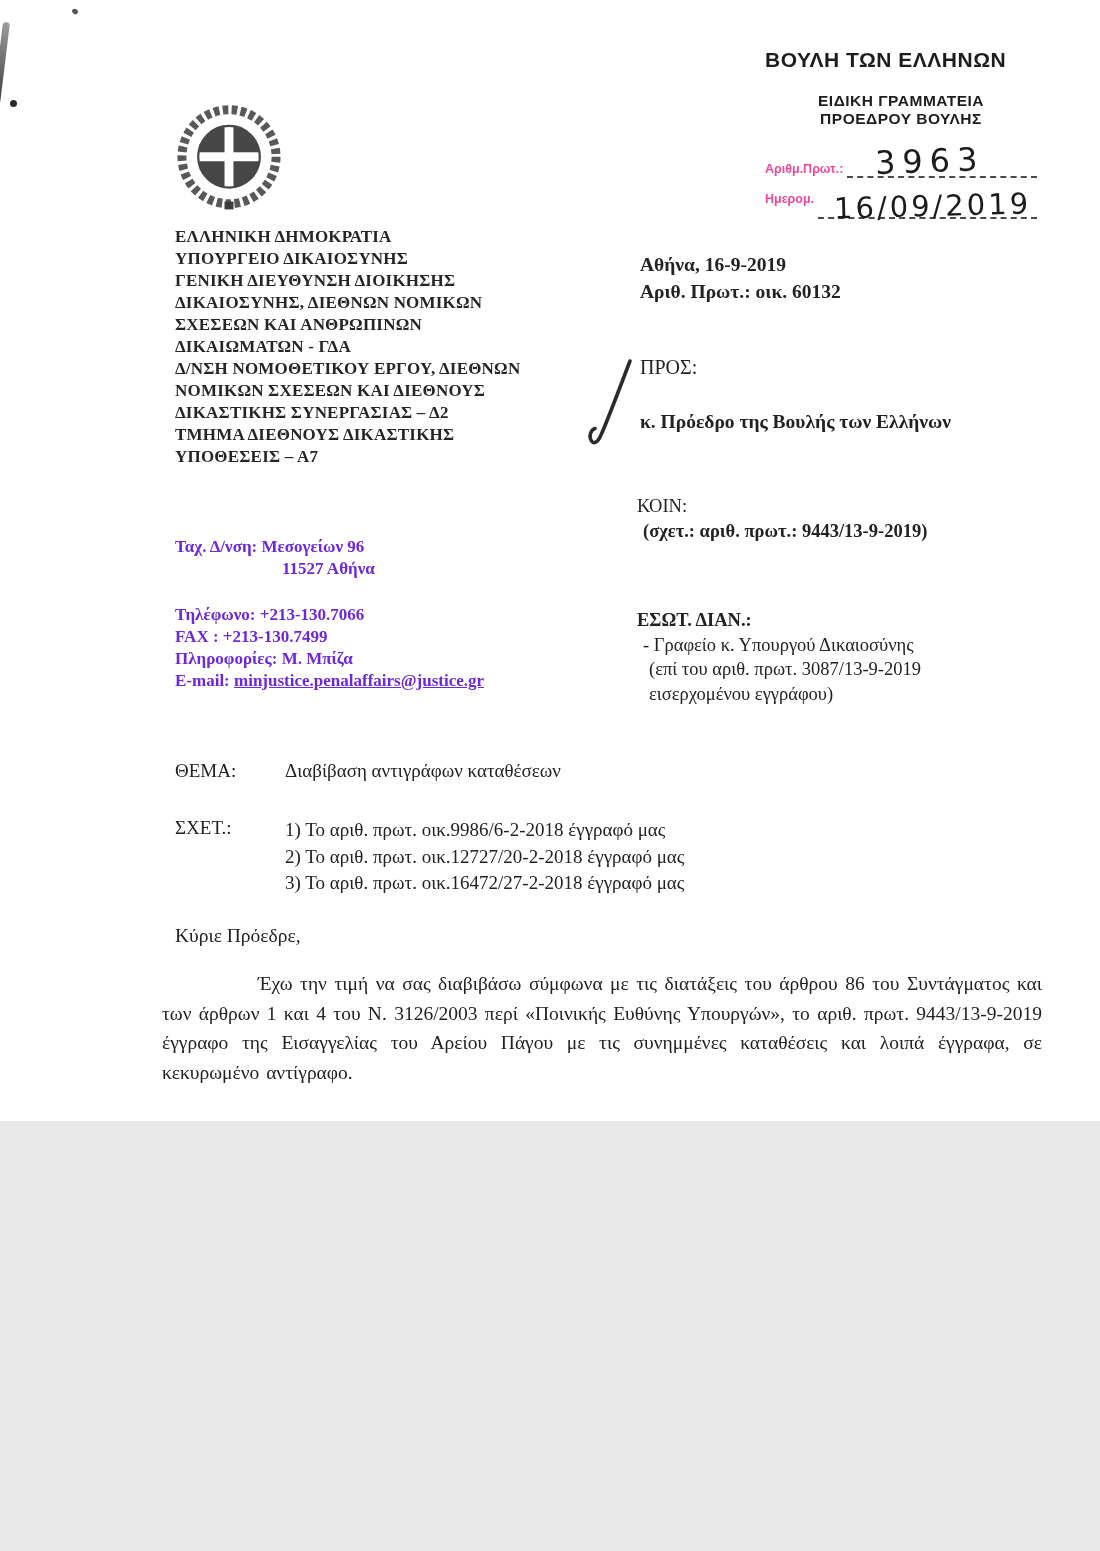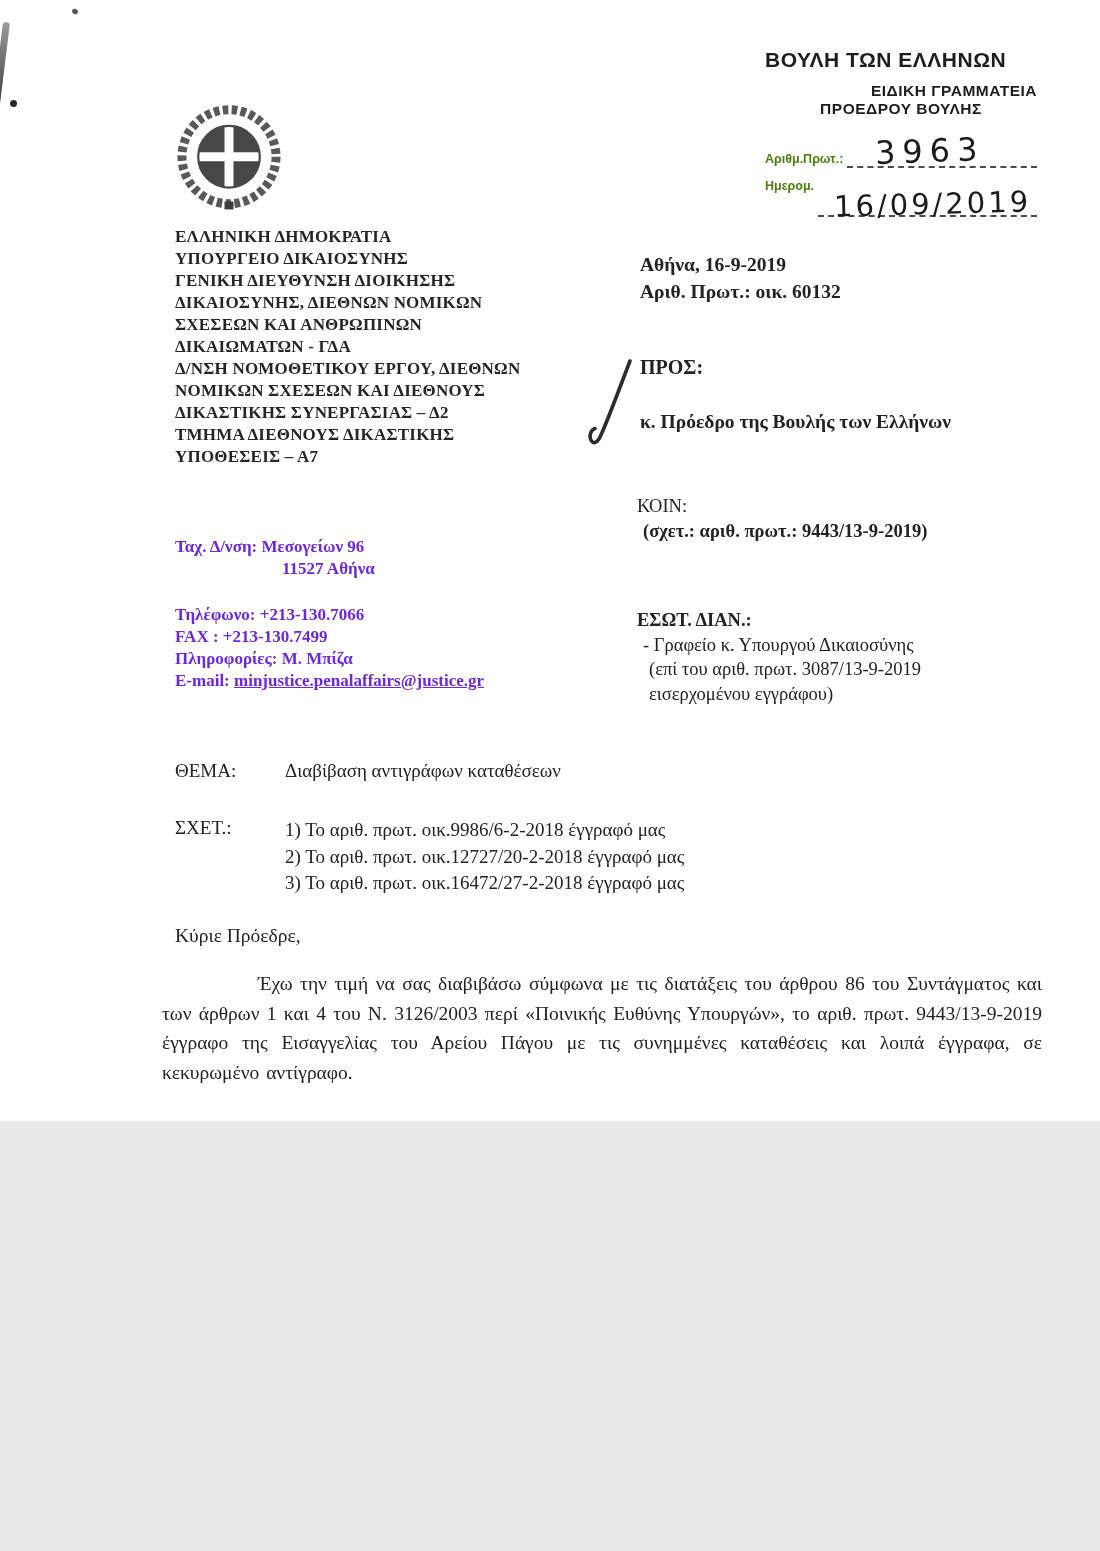--- a/index.html
+++ b/index.html
@@ -15,44 +15,44 @@
   .artifact-stroke{left:-2px; top:22px; width:7px; height:82px;
     background:linear-gradient(#8a8a8a,#1d1d1d); transform:rotate(7deg);
     border-radius:3px; opacity:.85;}
   .artifact-dot{left:10px; top:100px; width:7px; height:7px; background:#2a2a2a; border-radius:50%;}
   .artifact-speck{left:72px; top:9px; width:6px; height:5px; background:#555; border-radius:50%; transform:rotate(30deg);}
 
   
   .parl{left:765px; top:48px; width:272px; color:#1d1d1d;}
   .parl-l1{font-family:"Liberation Sans",sans-serif; font-weight:700; font-size:21px; letter-spacing:.5px; white-space:nowrap;}
   .parl-l2,.parl-l3{font-family:"Liberation Sans",sans-serif; font-weight:700; font-size:15.5px; text-align:center; letter-spacing:.5px; line-height:18px;}
-  .parl-l2{margin-top:10px;text-align:right;}
+  .parl-l2{margin-top:20px;}
   .proto-row{display:flex; align-items:flex-end; margin-top:16px; height:34px;}
-  .date-row{display:flex; align-items:flex-start; margin-top:11px; height:36px;}
-  .small-label{font-family:"Liberation Sans",sans-serif; font-weight:700; font-size:12.5px; color:#4d7c0f; white-space:nowrap; padding-bottom:2px;}
+  .date-row{display:flex; align-items:center; margin-top:4px; height:36px;}
+  .small-label{font-family:"Liberation Sans",sans-serif; font-weight:700; font-size:12.5px; color:#ec4899; white-space:nowrap; padding-bottom:2px;}
   .fill-line{flex:1; border-bottom:2px dashed #4a4a4a; margin-left:4px; position:relative; height:100%;}
   .hand{font-family:"DejaVu Sans",sans-serif; color:#1b1b1b; white-space:nowrap;}
   .hand-proto{position:absolute; left:28px; bottom:-4px; font-size:32px; letter-spacing:7px; transform:rotate(-2deg);}
   .hand-date{position:absolute; left:16px; bottom:-6px; font-size:29px; letter-spacing:3px; transform:rotate(-1.5deg);}
 
   
   .emblem{left:170px; top:103px;}
 
   
   .sender{left:175px; top:226px; font-size:17px; font-weight:700; line-height:22px; letter-spacing:.2px; color:#252525; white-space:nowrap;}
 
   
   .contact{left:175px; top:536px; font-size:17px; font-weight:700; line-height:22px; color:#6d28d9; white-space:nowrap;}
   .contact .indent{padding-left:107px;}
   .contact .spacer{height:24px;}
   .email-underline{text-decoration:underline;text-align:center;}
 
   
   .refblock{left:640px; top:251px; font-size:19.5px; font-weight:700; line-height:27px; white-space:nowrap;}
-  .pros-label{left:640px; top:356px; font-size:20px; font-weight:700;}
+  .pros-label{left:640px; top:356px; font-size:20px; font-weight:400;}
   .pros-value{left:640px; top:411px; font-size:19.5px; font-weight:700; white-space:nowrap;}
   .koin{left:637px; top:494px; font-size:18.5px; line-height:24.5px; white-space:nowrap;}
   .koin .k2{padding-left:6px; font-weight:700;}
   .esot{left:637px; top:608px; font-size:18.5px; line-height:24.5px; white-space:nowrap;}
   .esot .e-label{font-weight:700;}
   .esot .e1{padding-left:6px;}
   .esot .e2{padding-left:12px;}
   .esot .e3{padding-left:12px;}
 
   .checkmark{left:584px; top:357px;}

